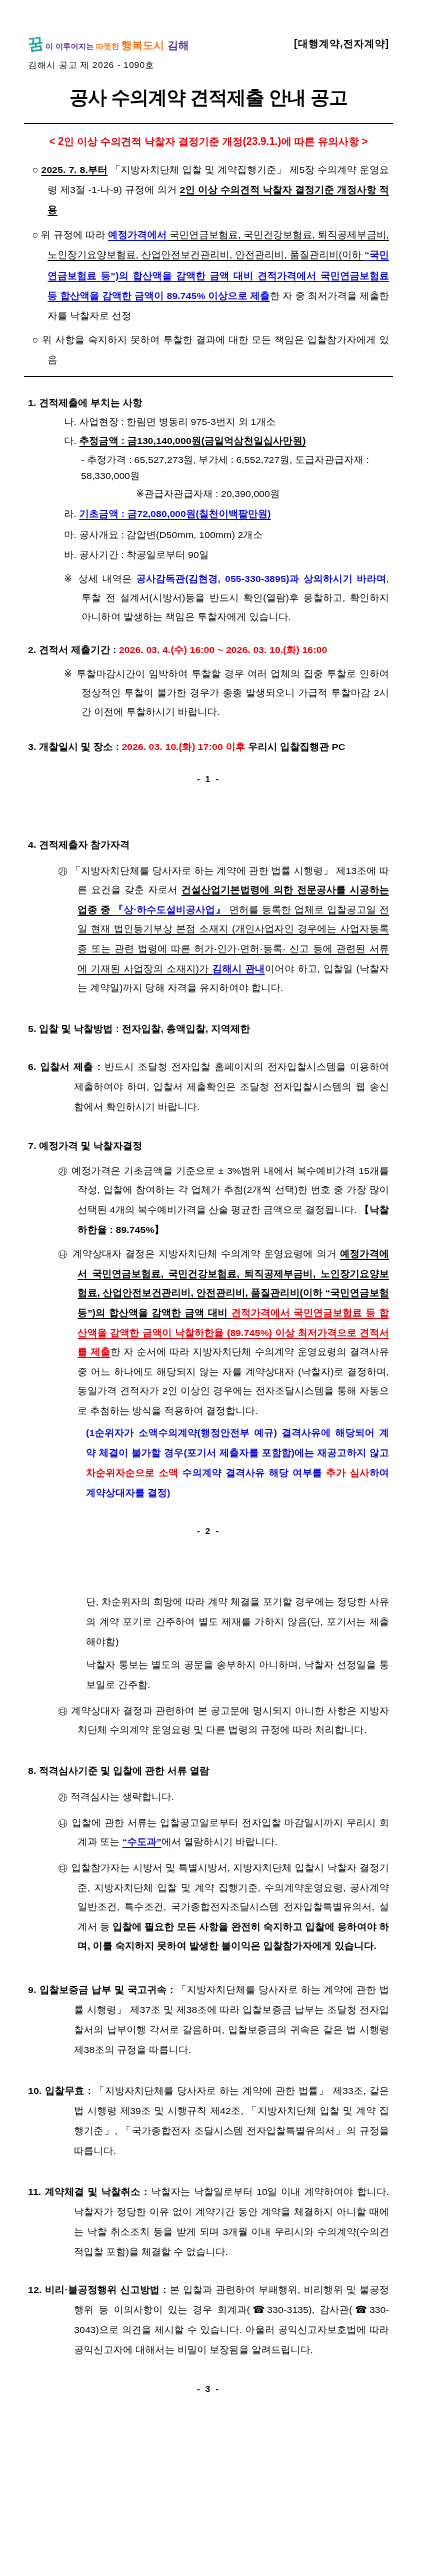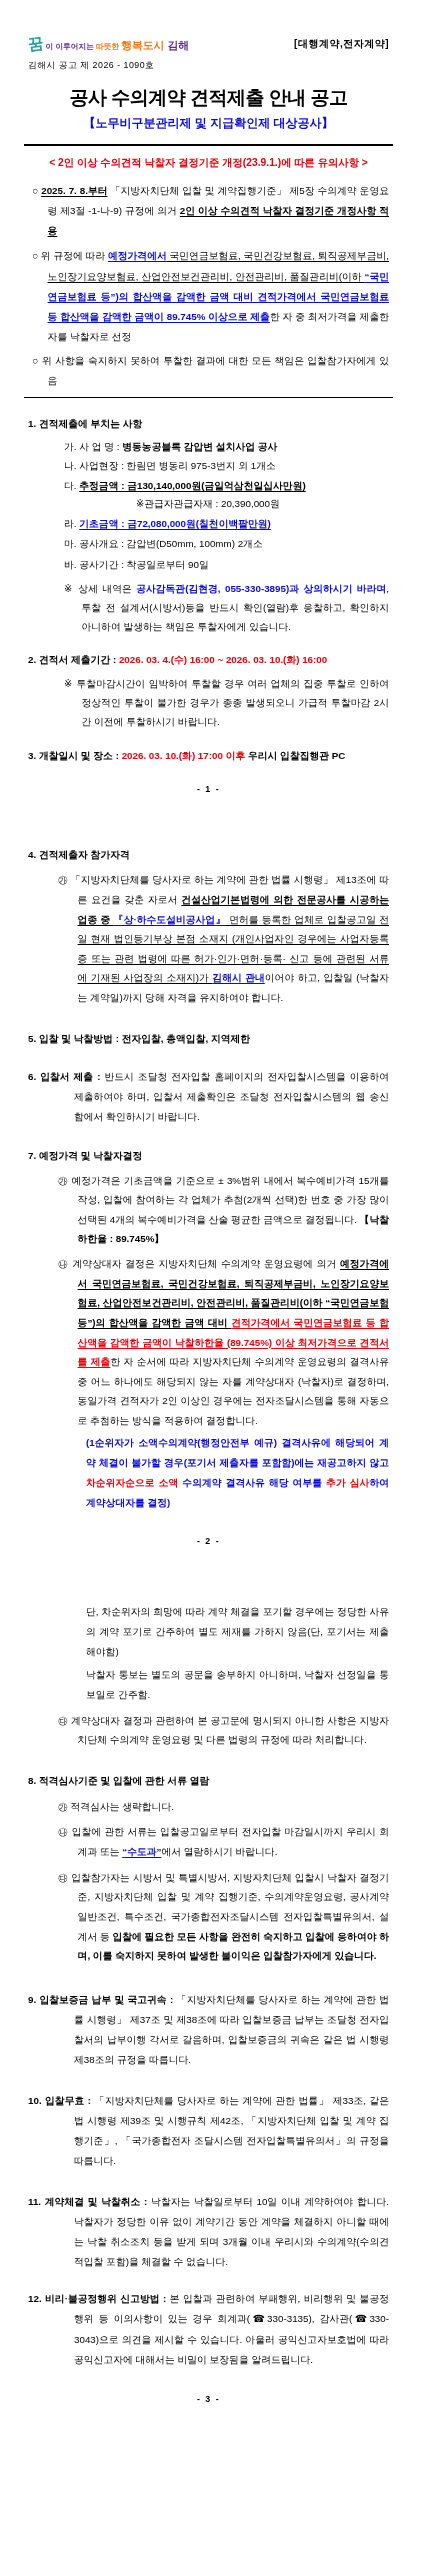--- a/index.html
+++ b/index.html
@@ -40,32 +40,31 @@
 
 <div class="doc">
   <div class="hdr">
     <div>
       <span class="logo-mark">꿈</span><span class="logo-t1">이 이루어지는 </span><span class="logo-t2">따뜻한 </span><span class="logo-t3">행복도시 </span><span class="logo-t4">김해</span>
     </div>
     <div class="tags">[대행계약,전자계약]</div>
   </div>
   <div class="notice-no">김해시 공고 제 2026 - 1090호</div>
   <div class="title">공사 수의계약 견적제출 안내 공고</div>
-  <div class="subtitle">【노무비구분관리제 및 지급확인제 대상공사】</div>
   <div class="hrline" style="margin-top:12.4px;"></div>
   <div id="doc-body">
       <div class="p redhead" style="margin-top: 6.2px;"><span class="c-rd b">&lt; 2인 이상 수의견적 낙찰자 결정기준 개정(23.9.1.)에 따른 유의사항 &gt;</span></div>
       <div class="p bullet" style="margin-top: 8.2px;"><span class="c-k">○ </span><span class="c-k b u">2025. 7. 8.부터</span><span class="c-k"> 「지방자치단체 입찰 및 계약집행기준」 제5장 수의계약 운영요령 제3절 -1-나-9) 규정에 의거 </span><span class="c-k b u">2인 이상 수의견적 낙찰자 결정기준 개정사항 적용</span></div>
       <div class="p bullet" style="margin-top: 5.2px;"><span class="c-k">○ 위 규정에 따라 </span><span class="c-bl b u">예정가격에서</span><span class="c-k u"> 국민연금보험료, 국민건강보험료, 퇴직공제부금비, 노인장기요양보험료, 산업안전보건관리비, 안전관리비, 품질관리비(이하 </span><span class="c-bl b u">“국민연금보험료 등”)의 합산액을 감액한 금액 대비 견적가격에서 국민연금보험료 등 합산액을 감액한 금액이 89.745% 이상으로 제출</span><span class="c-k">한 자 중 최저가격을 제출한 자를 낙찰자로 선정</span></div>
       <div class="p bullet" style="margin-top: 4.1px;"><span class="c-k">○ 위 사항을 숙지하지 못하여 투찰한 결과에 대한 모든 책임은 입찰참가자에게 있음</span></div>
       <div class="hrline hr2" style="margin-top: 6.2px;"></div>
       <div class="p sec" style="margin-top: 17.5px;"><span class="c-k b">1. 견적제출에 부치는 사항</span></div>
-      <div class="p item1" style="margin-top: 7.2px;"><span class="c-k">가. 사 업 명 : </span><span class="c-k b">병동농공블록 감압변 설치사업 공사</span></div>
       <div class="p item1" style="margin-top: 3.6px;"><span class="c-k">나. 사업현장 : 한림면 병동리 975-3번지 외 1개소</span></div>
       <div class="p item1" style="margin-top: 3.6px;"><span class="c-k">다. </span><span class="c-k b u">추정금액 : 금130,140,000원(금일억삼천일십사만원)</span></div>
+      <div class="p sub1" style="margin-top: 2.6px;"><span class="c-k">- 추정가격 : 65,527,273원, 부가세 : 6,552,727원, 도급자관급자재 : 58,330,000원</span></div>
       <div class="p sub2" style="margin-top: 2.1px;"><span class="c-k">※관급자관급자재 : 20,390,000원</span></div>
       <div class="p item1" style="margin-top: 4.6px;"><span class="c-k">라. </span><span class="c-bl b u">기초금액 : 금72,080,000원(칠천이백팔만원)</span></div>
       <div class="p item1" style="margin-top: 4.6px;"><span class="c-k">마. 공사개요 : 감압변(D50mm, 100mm) 2개소</span></div>
       <div class="p item1" style="margin-top: 4.6px;"><span class="c-k">바. 공사기간 : 착공일로부터 90일</span></div>
       <div class="p note" style="margin-top: 6.2px;"><span class="c-k">※ 상세 내역은 </span><span class="c-bl b">공사감독관(김현경, 055-330-3895)과 상의하시기 바라며</span><span class="c-k">, 투찰 전 설계서(시방서)등을 반드시 확인(열람)후 응찰하고, 확인하지 아니하여 발생하는 책임은 투찰자에게 있습니다.</span></div>
       <div class="p sec" style="margin-top: 15.5px;"><span class="c-k b">2. 견적서 제출기간 : </span><span class="c-rd b">2026. 03. 4.(수) 16:00 ~ 2026. 03. 10.(화) 16:00</span></div>
       <div class="p note" style="margin-top: 6.2px;"><span class="c-k">※ 투찰마감시간이 임박하여 투찰할 경우 여러 업체의 집중 투찰로 인하여 정상적인 투찰이 불가한 경우가 종종 발생되오니 가급적 투찰마감 2시간 이전에 투찰하시기 바랍니다.</span></div>
       <div class="p sec" style="margin-top: 17.5px;"><span class="c-k b">3. 개찰일시 및 장소 : </span><span class="c-rd b">2026. 03. 10.(화) 17:00 이후</span><span class="c-k"> 우리시 입찰집행관 PC</span></div>
       <div class="pagenum" style="margin-top: 19.6px;">- 1 -</div>
       <div class="p sec" style="margin-top: 53px;"><span class="c-k b">4. 견적제출자 참가자격</span></div>

